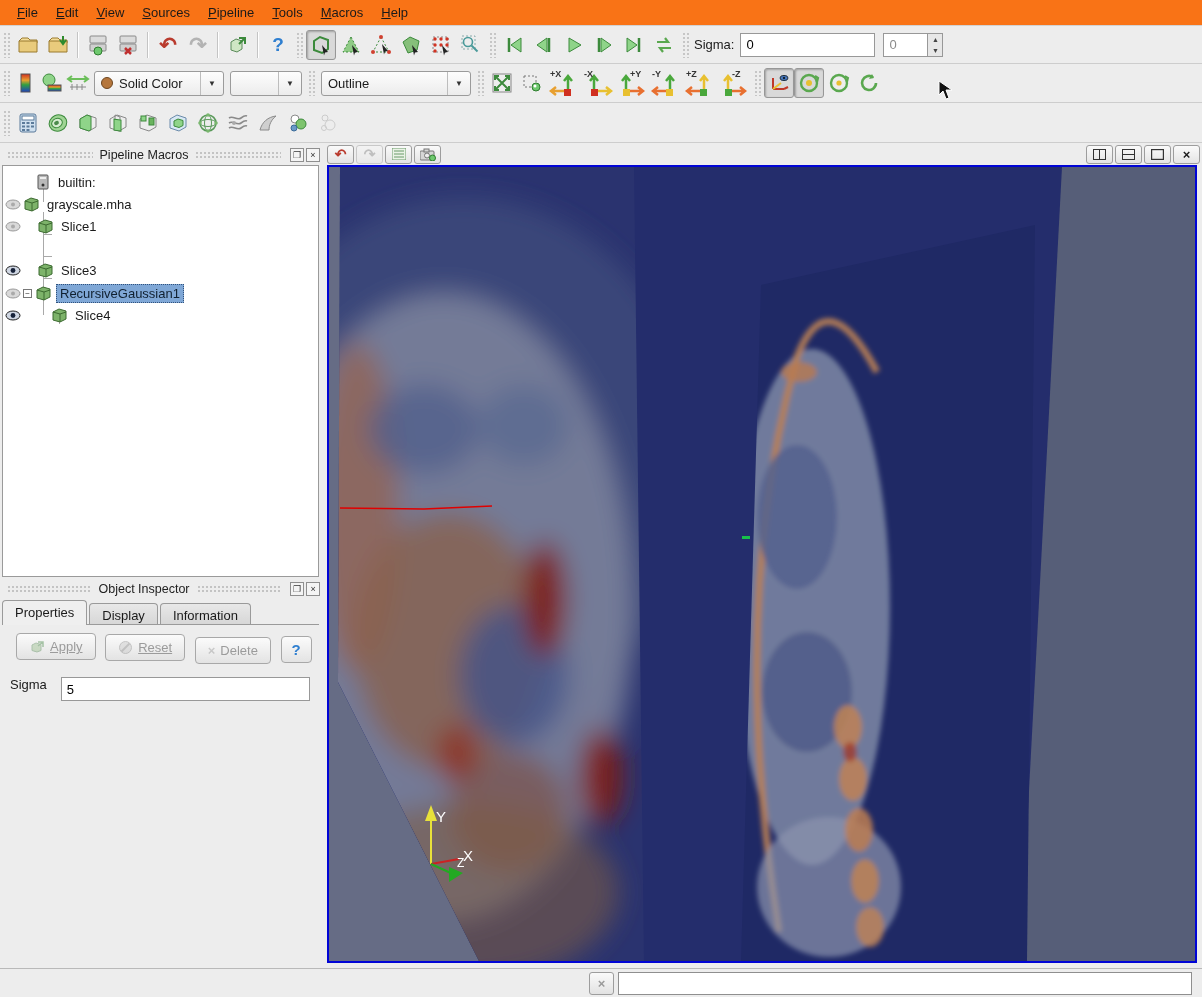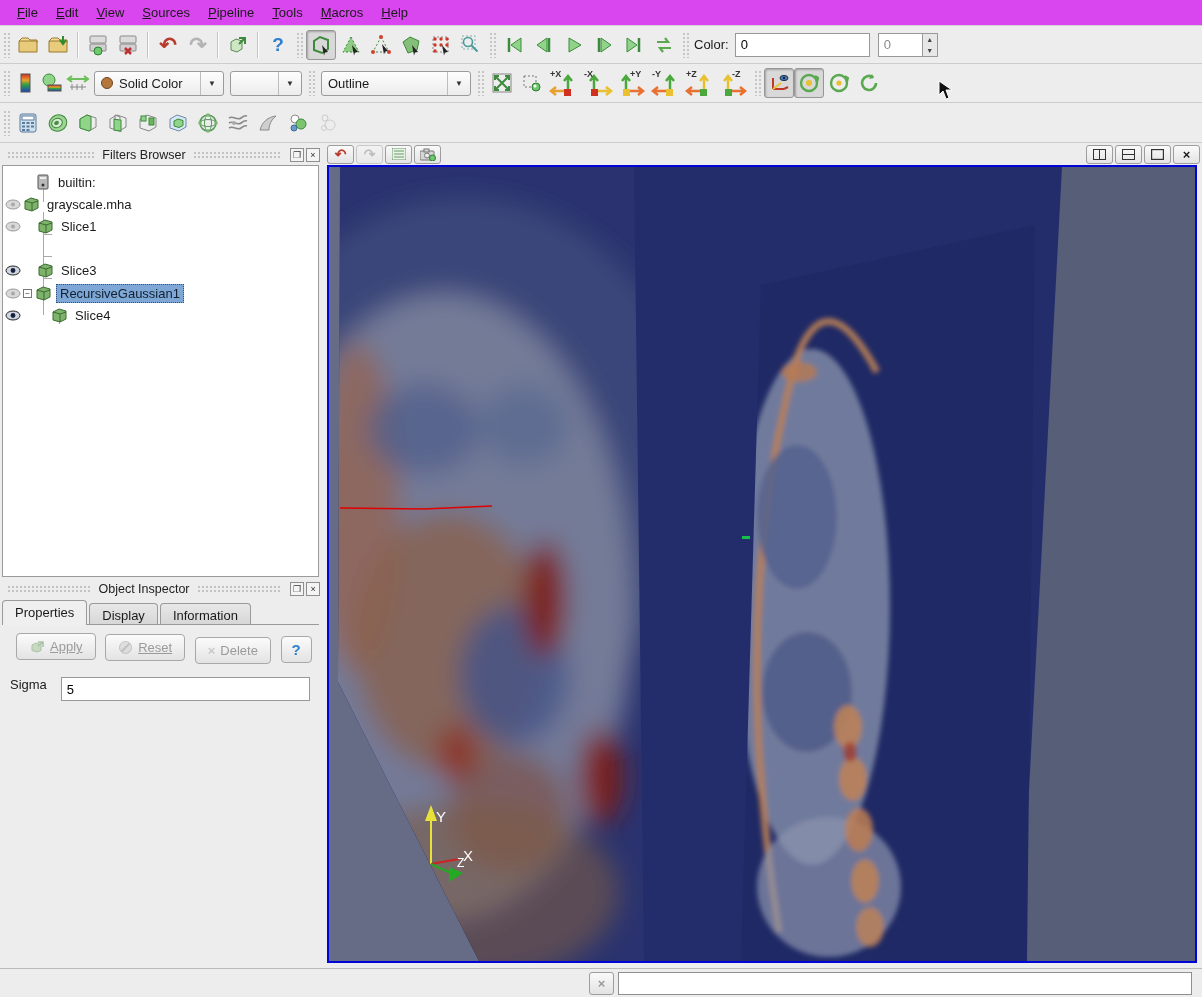--- a/index.html
+++ b/index.html
@@ -1,21 +1,21 @@
 <!DOCTYPE html>
 <html><head>
 <meta charset="utf-8">
 <style>
 *{margin:0;padding:0;box-sizing:border-box}
 html,body{background:#ededed}
 body{font-family:"Liberation Sans",sans-serif;font-size:13px;color:#1a1a1a}
 #app{position:relative;width:1202px;height:997px;background:#ededed;overflow:hidden}
 
 
-.menubar{position:absolute;left:0;top:0;width:100%;height:26px;display:flex;align-items:center;padding:0 8px;border-bottom:1px solid #d2d2d2;background:#d946ef}
+.menubar{position:absolute;left:0;top:0;width:100%;height:26px;display:flex;align-items:center;padding:0 8px;border-bottom:1px solid #d2d2d2;background:#f97316}
 .menu-item{display:inline-block;padding:4px 9px;cursor:default}
 .menu-item::first-letter{text-decoration:underline}
 
 
 .tb{position:absolute;left:0;width:100%;display:flex;align-items:center;background:#ededed;border-bottom:1px solid #cdcdcd}
 #tb1{top:26px;height:38px}
 #tb2{top:64px;height:39px}
 #tb3{top:103px;height:40px}
 .grip{width:7px;height:26px;margin:0 3px;background-image:radial-gradient(#c6c6c6 1px,transparent 1.2px);background-size:4px 4px}
 .sep{width:0;height:26px;border-left:1px solid #c4c4c4;border-right:1px solid #ffffff;margin:0 4px}
@@ -216,21 +216,21 @@
           <path d="M5 5l10 7-10 7z" fill="#8fd489" stroke="#3c8a3c"></path>
           <path d="M17 5v14" stroke="#3c8a3c" stroke-width="2.5"></path>
         </svg>
     </div>
     <div class="btn">
       <svg width="24" height="24">
           <path d="M5 9h11l-3-4M19 15H8l3 4" stroke="#5aa84f" stroke-width="2.2" fill="none"></path>
         </svg>
     </div>
     <div class="grip"></div>
-    <span style="margin:0 6px 0 2px">Color:</span>
+    <span style="margin:0 6px 0 2px">Sigma:</span>
     <input class="txt" style="width: 135px;" value="0">
     <input class="txt" style="width: 45px; margin-left: 8px; color: rgb(138, 138, 138);" value="0">
     <div class="spin">
         <span>▲</span>
         <span>▼</span>
       </div>
   </div>
 
   <div class="tb" id="tb2">
     <div class="grip"></div>
@@ -458,21 +458,21 @@
       <svg width="24" height="24">
           <circle cx="9" cy="7" r="3" fill="none" stroke="#9a9a9a"></circle>
           <circle cx="14" cy="14" r="5" fill="none" stroke="#9a9a9a"></circle>
           <circle cx="8" cy="17" r="2.5" fill="none" stroke="#9a9a9a"></circle>
         </svg>
     </div>
   </div>
 
   <div class="dock-title" style="left:0;top:145px;width:320px">
     <span class="fill"></span>
-    <span>Filters Browser</span>
+    <span>Pipeline Macros</span>
     <span class="fill"></span>
     <span class="dt-btn">❐</span>
     <span class="dt-btn">×</span>
   </div>
 
   <div class="tree">
 
     <div class="vline" style="left:40px;top:10px;height:26px"></div>
     <div class="vline" style="left:40px;top:46px;height:103px"></div>
     <div class="hstub" style="left:40px;top:68px;width:9px"></div>

